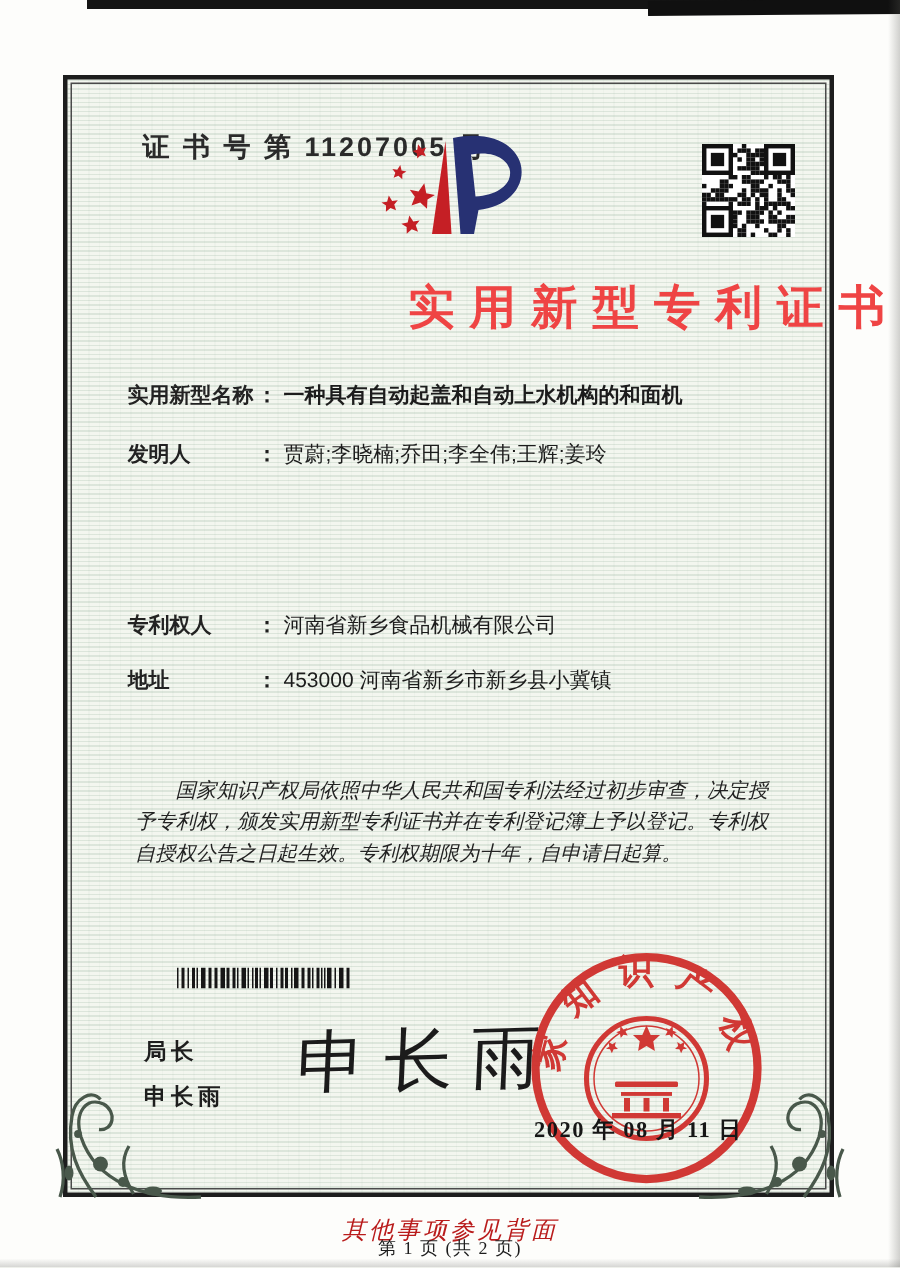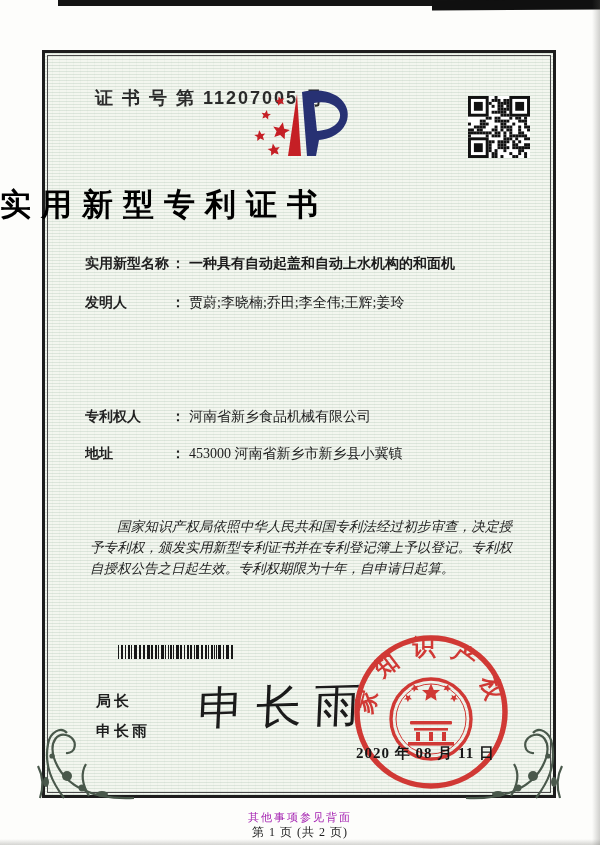--- a/index.html
+++ b/index.html
@@ -15,43 +15,43 @@
   .frame{left:42px;top:50px;width:514px;height:748px;border:3px solid #1d1d1d;box-sizing:border-box;
     background:
       repeating-linear-gradient(180deg, rgba(128,162,138,.20) 0 1px, rgba(0,0,0,0) 1px 3px),
       repeating-linear-gradient(90deg, rgba(128,162,138,.05) 0 1px, rgba(0,0,0,0) 1px 7px),
       #f3f6ef;}
   .frame-inner{position:absolute;inset:2px;border:1px solid #4a4a4a;pointer-events:none;}
   
   .cert-no{left:95px;top:86px;font-size:18px;letter-spacing:2px;font-weight:700;font-family:"Liberation Sans","DejaVu Sans",sans-serif;color:#2a2a2a;}
   .logo{left:243px;top:86px;width:112px;height:92px;}
   .qr{left:468px;top:96px;width:62px;height:62px;background:#fff;}
-  .title{left:0;right:0;top:184px;text-align:left;font-size:31px;font-weight:600;letter-spacing:10px;color:#000000;}
+  .title{left:0;right:0;top:184px;text-align:right;font-size:31px;font-weight:600;letter-spacing:10px;color:#ef4444;}
   
   .row{left:85px;font-size:14px;white-space:nowrap;font-family:"Liberation Sans","DejaVu Sans",sans-serif;}
   .jlabel{display:inline-block;width:86px;height:1.3em;overflow:hidden;text-align:justify;vertical-align:bottom;font-weight:700;color:#222;}
   .jlabel::after{content:"";display:inline-block;width:100%;}
   .colon{font-weight:700;margin-right:4px;}
-  .value{font-weight:500;color:#1c1c1c;font-family:Liberation Serif, serif;}
+  .value{font-weight:500;color:#1c1c1c;}
   .pair2{position:absolute;left:215px;top:0;}
   
   .paras{left:78px;top:504px;width:446px;font-size:13.5px;line-height:21px;text-align:justify;font-style:italic;color:#222;}
   .paras p{margin:12px;text-indent:2em;}
   
   .barcode{left:118px;top:645px;width:118px;height:14px;}
   
   .director-title{left:96px;top:692px;font-size:15px;font-weight:700;letter-spacing:3px;font-family:"Liberation Sans","DejaVu Sans",sans-serif;}
   .director-name{left:96px;top:722px;font-size:15px;font-weight:700;letter-spacing:3px;font-family:"Liberation Sans","DejaVu Sans",sans-serif;}
   .autograph{left:198px;top:676px;width:190px;font-size:46px;letter-spacing:12px;color:#1b1b1b;transform:rotate(-1.5deg) skewX(-4deg);white-space:nowrap;}
   
   .seal{left:352px;top:633px;width:158px;height:158px;z-index:2;opacity:.94;}
   .seal-date{left:356px;top:744px;font-size:15px;font-weight:600;letter-spacing:1px;color:#161616;z-index:3;}
   
   .page-info{left:0;right:0;top:776px;text-align:center;font-size:12px;letter-spacing:1px;color:#1d1d1d;z-index:1;margin-top:48px;}
-  .back-note{left:0;right:0;top:810px;text-align:center;font-size:11px;letter-spacing:2px;color:#a21caf;}
+  .back-note{left:0;right:0;top:810px;text-align:center;font-size:16px;font-style:italic;letter-spacing:2px;color:#b91c1c;}
   .flourish{width:104px;height:118px;z-index:1;}
   .fl-left{left:34px;top:686px;}
   .fl-right{left:462px;top:686px;transform:scaleX(-1);}
 </style>
 </head>
 <body>
 
 <div id="page">
 
   <div class="abs scan-band"></div>

